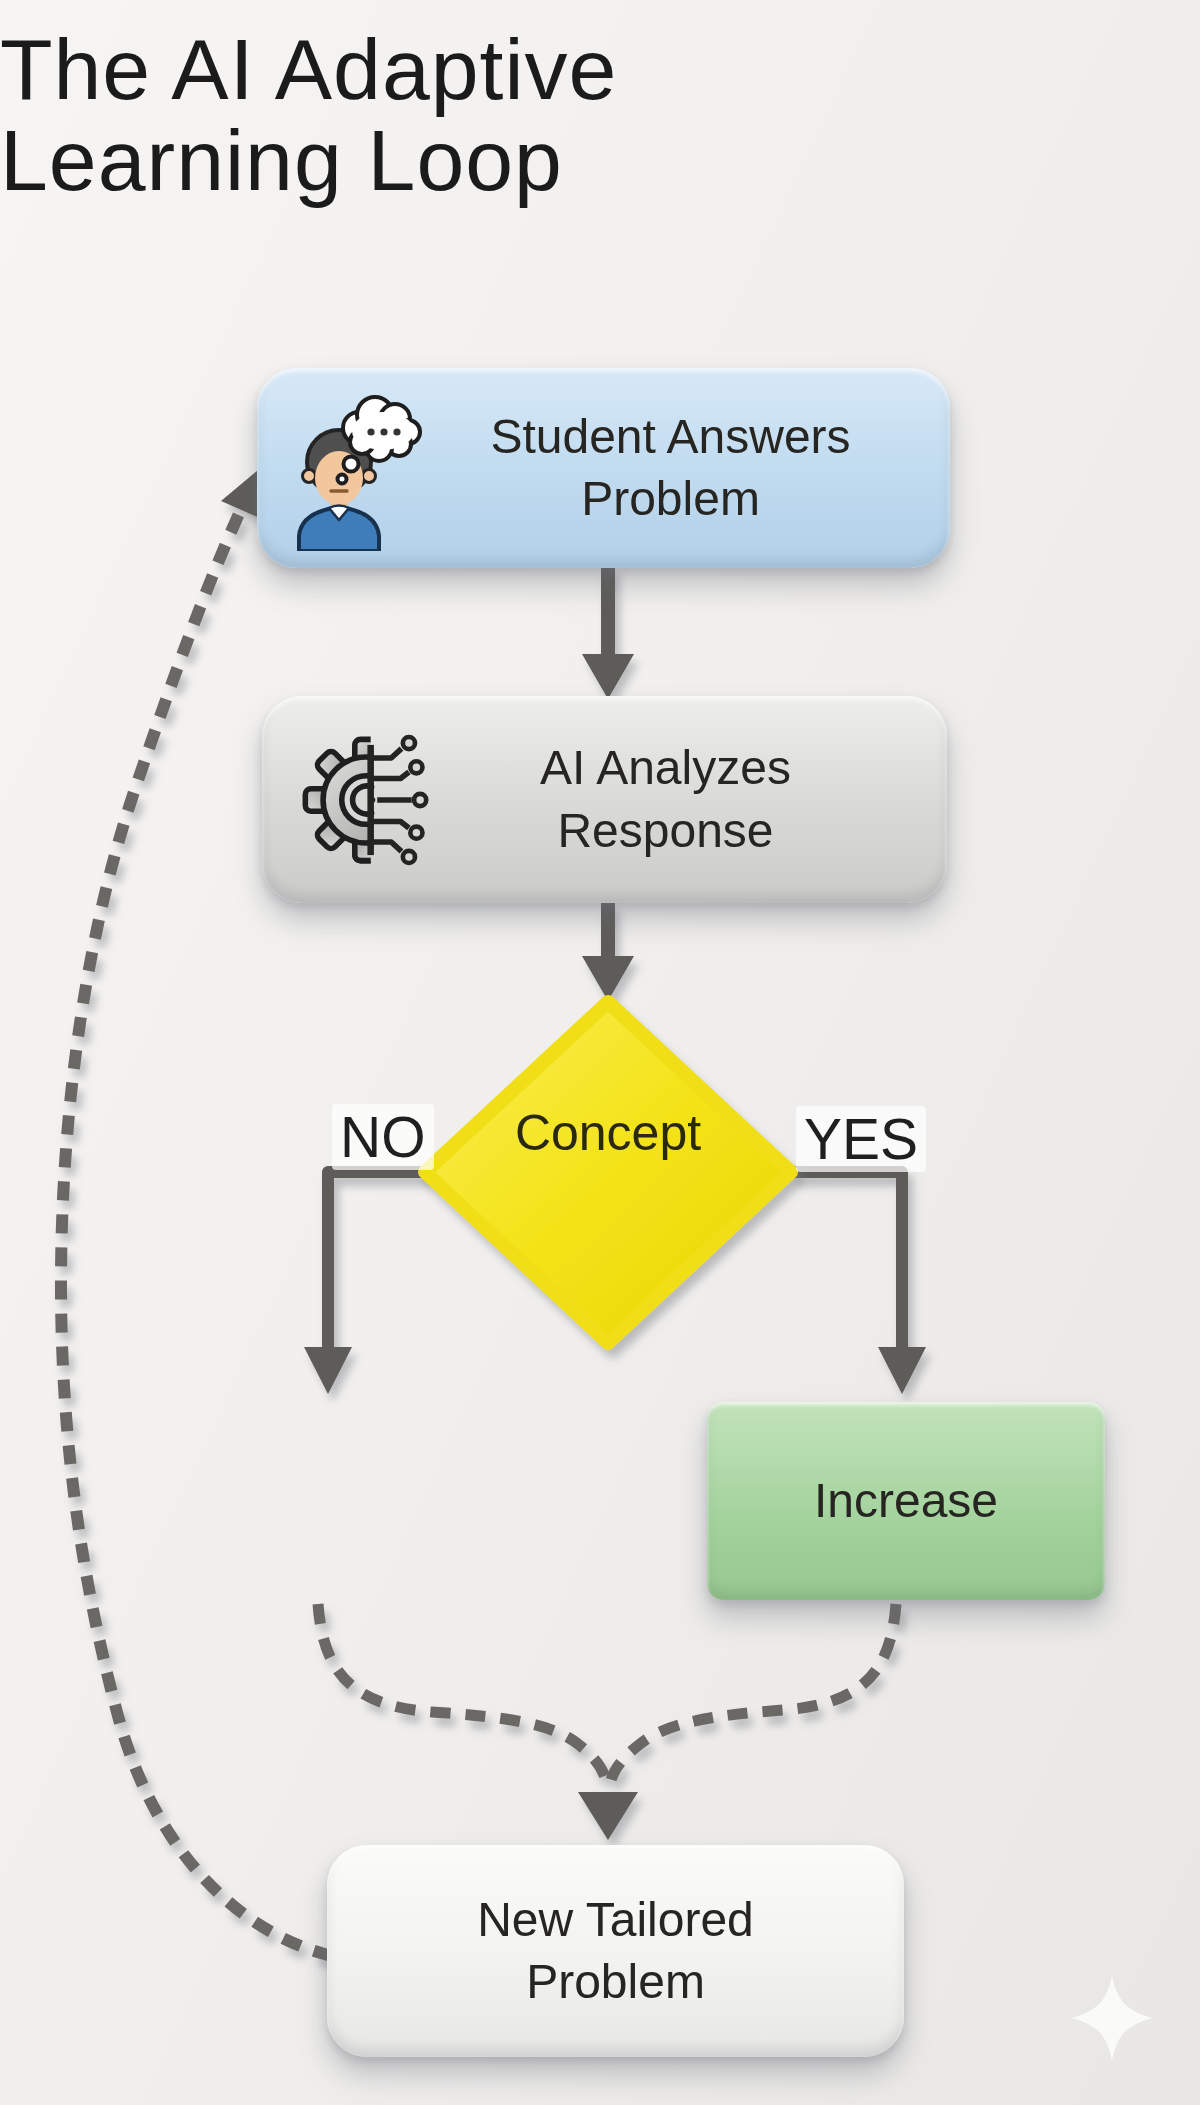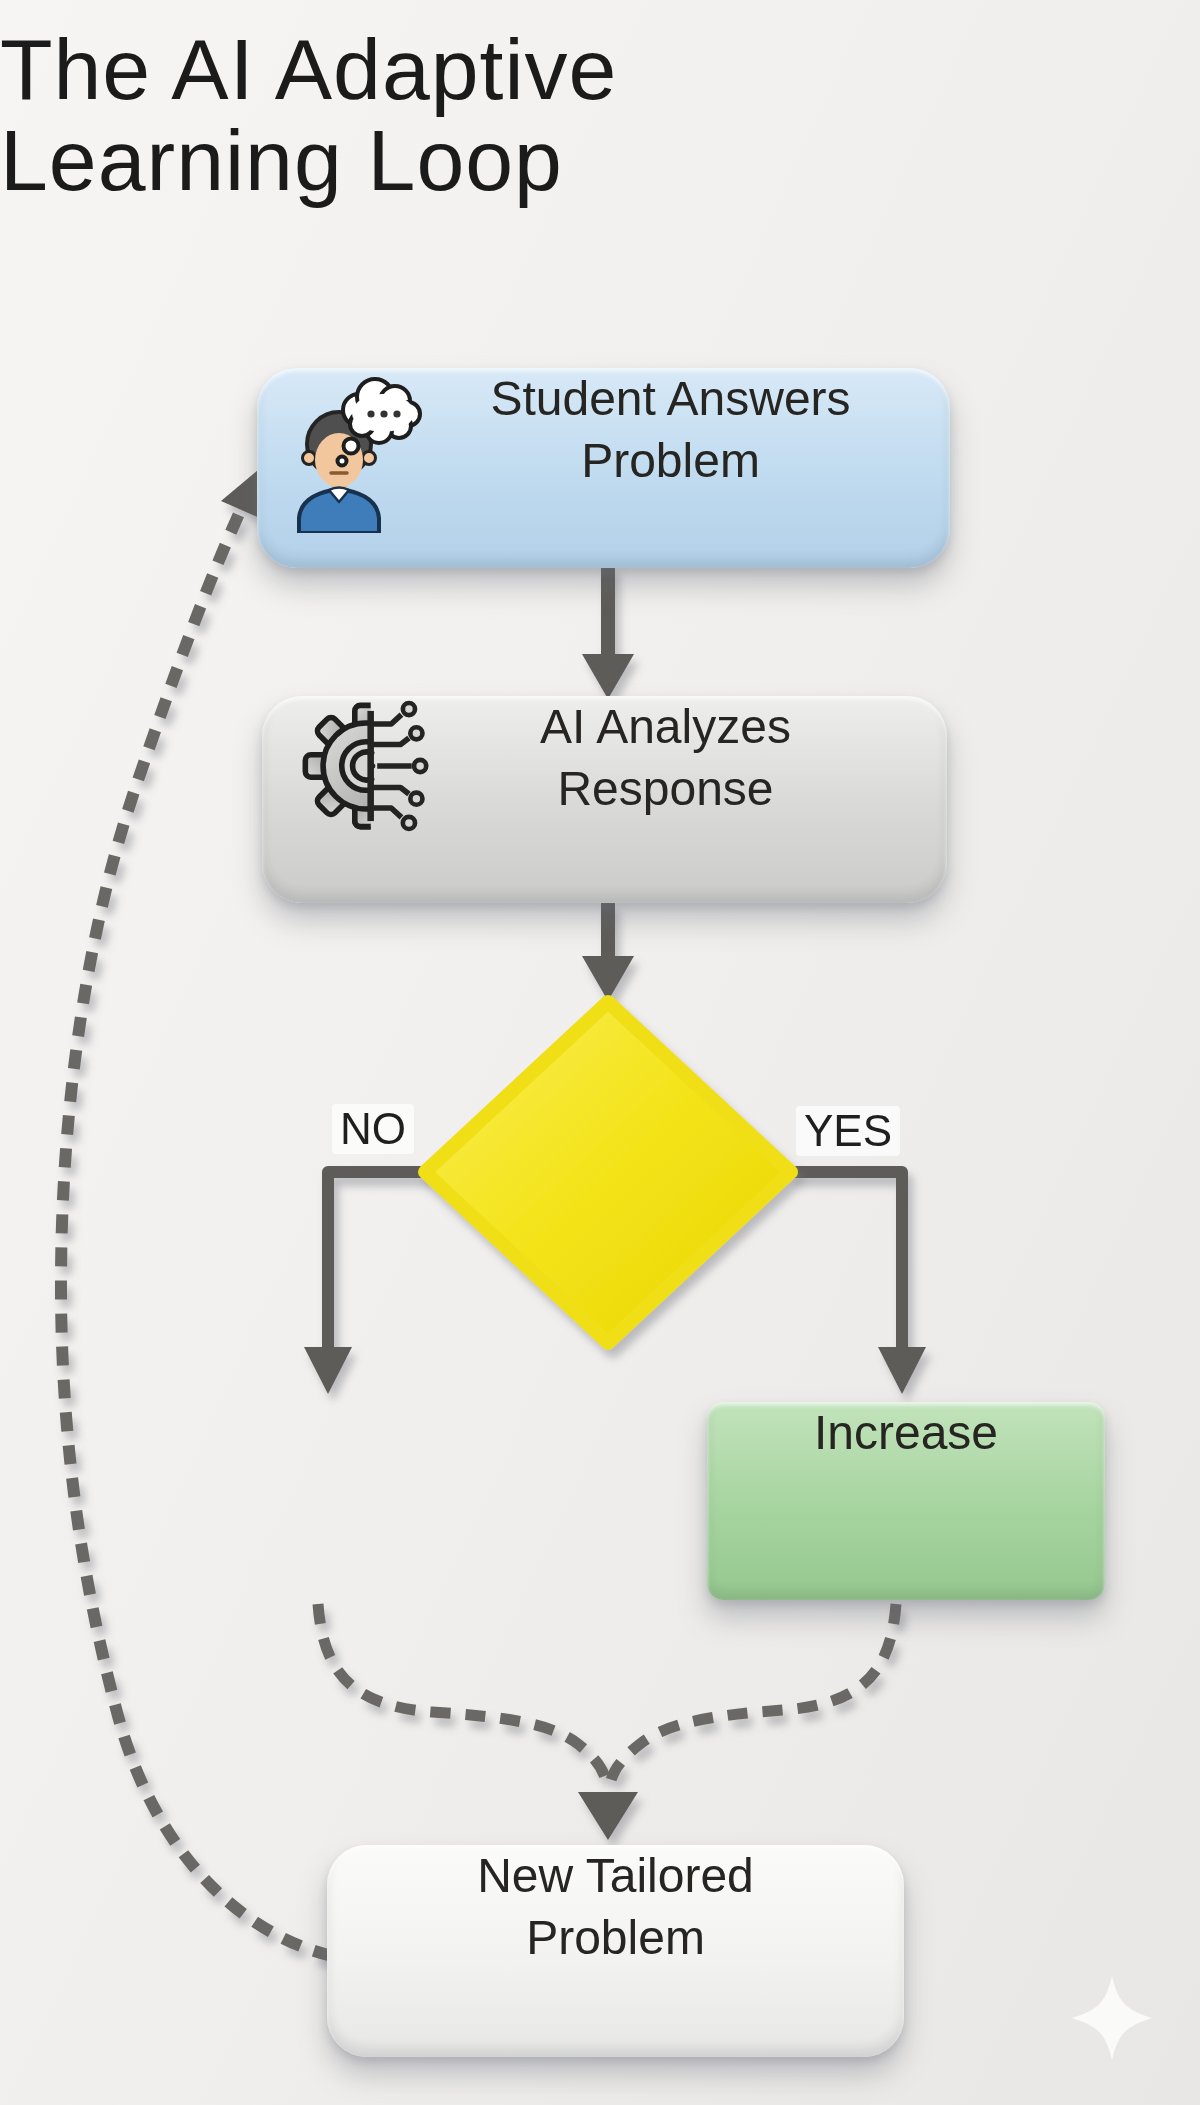--- a/index.html
+++ b/index.html
@@ -9,21 +9,21 @@
     font-family:"Liberation Sans",sans-serif;color:#232220;
   }
   .title{
     position:absolute;top:24px;left:0;width:100%;
     text-align:left;font-size:86px;line-height:1.06;font-weight:400;
     color:#1b1b1b;letter-spacing:1px;
   }
   .title span{display:block;}
   .connectors{position:absolute;left:0;top:0;width:1200px;height:2105px;}
   .box{
-    position:absolute;display:flex;justify-content:center;
+    position:absolute;display:flex;align-items:center;justify-content:center;
     border-radius:40px;
     box-shadow:0 18px 28px rgba(105,110,120,.35),0 5px 9px rgba(110,115,125,.22),
       inset 0 3px 4px rgba(255,255,255,.75),inset 0 -8px 12px rgba(40,50,60,.12);
   }
   .box .label{font-size:48px;line-height:1.3;text-align:center;color:#262522;}
   .box .label span{display:block;}
   .box-blue{left:257px;top:368px;width:693px;height:200px;
     background:linear-gradient(180deg,#d8e9f7 0%,#c2dcf0 48%,#b2d0e9 100%);}
   .box-blue .icon{margin-left:30px;flex:0 0 auto;}
   .box-blue .label{flex:1;padding-right:46px;}
@@ -36,21 +36,21 @@
   .box-green{left:707px;top:1402px;width:398px;height:198px;border-radius:16px;
     background:linear-gradient(180deg,#c2e3bb 0%,#a6d49f 55%,#96c88f 100%);}
   .box-white{left:327px;top:1845px;width:577px;height:212px;
     background:linear-gradient(180deg,#fbfbf9 0%,#f2f2f0 55%,#e7e7e5 100%);}
   .diamond-label{
     position:absolute;left:438px;top:1102px;width:340px;
     text-align:center;font-size:50px;line-height:1.26;color:#2b2812;
   }
   .diamond-label span{display:block;}
   .branch-label{
-    position:absolute;font-size:44px;color:#1f1f1f;
+    position:absolute;font-size:57px;color:#1f1f1f;
     background:rgba(255,255,255,.72);padding:0 8px;border-radius:4px;
   }
   .branch-no{left:332px;top:1104px;}
   .branch-yes{left:796px;top:1106px;}
   .sparkle{position:absolute;left:1072px;top:1976px;opacity:.92;}
 </style>
 </head>
 <body>
 
 <div class="stage">
@@ -182,20 +182,21 @@
       </g>
       <circle cx="82" cy="75" r="3" fill="#242422"></circle>
     </svg>
     <div class="label">
       <span>AI Analyzes</span>
       <span>Response</span>
     </div>
   </div>
 
   <div class="diamond-label">
+    <span>Concept</span>
   </div>
   <div class="branch-label branch-no">NO</div>
   <div class="branch-label branch-yes">YES</div>
 
 
   <div class="box box-green">
     <div class="label">
       <span>Increase</span>
     </div>
   </div>

